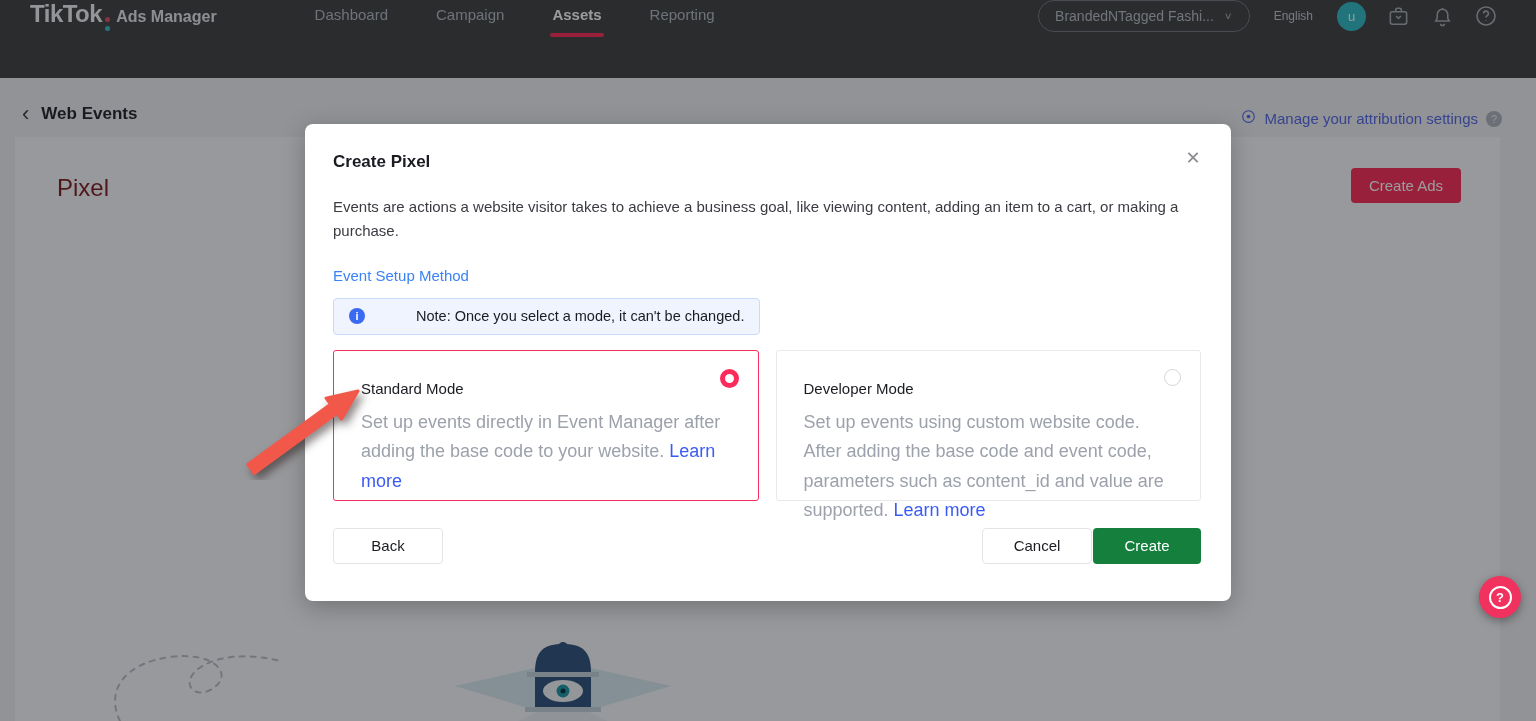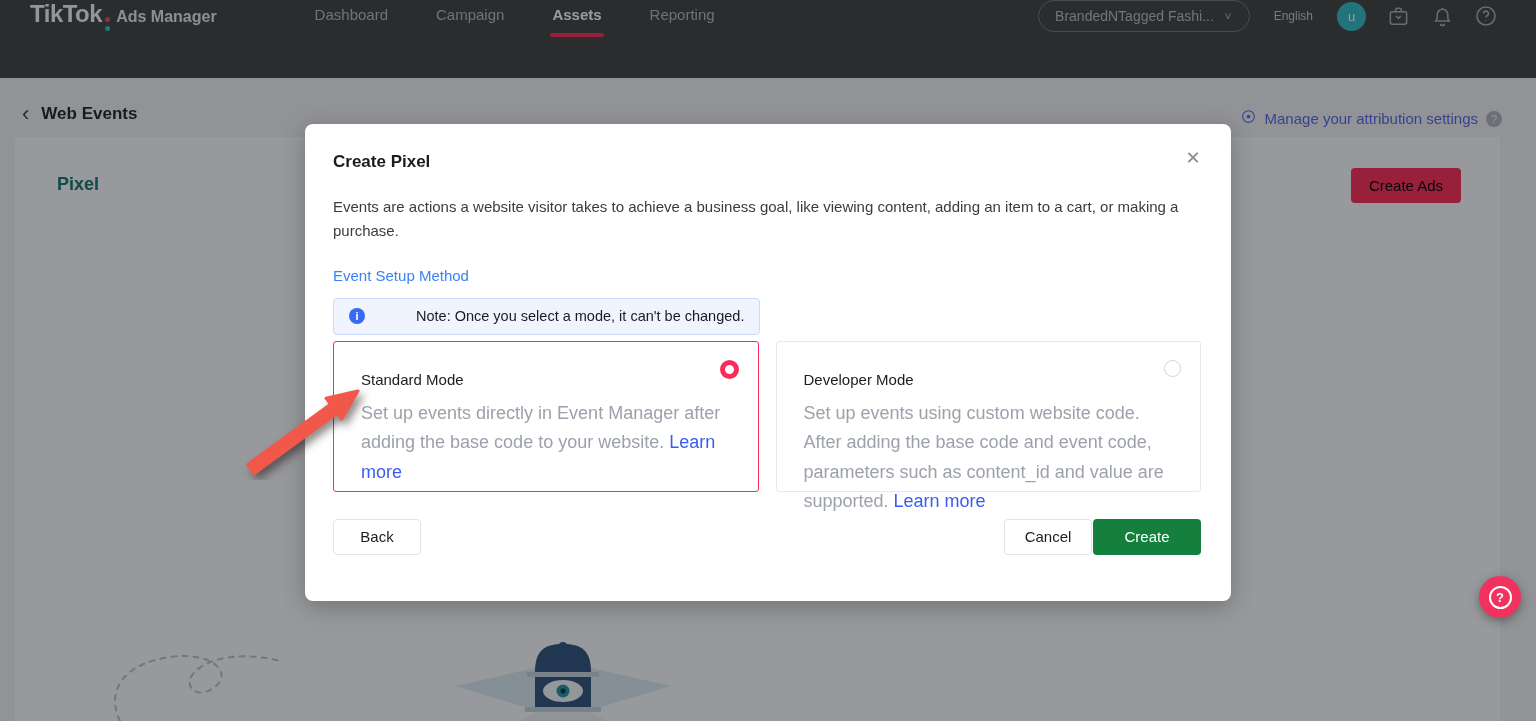--- a/index.html
+++ b/index.html
@@ -36,56 +36,56 @@
   .crumb-row { position:absolute; top:14px; left:0; width:100%; height:44px; display:flex; align-items:center; }
   .crumb { display:flex; align-items:center; gap:12px; margin-left:22px; cursor:pointer; }
   .crumb-chev { font-size:22px; color:#3a3d44; line-height:1; }
   .crumb-title { font-size:17px; font-weight:bold; color:#1f2228; }
   .attrib { position:absolute; right:34px; top:16px; display:flex; align-items:center; gap:8px; cursor:pointer; }
   .attrib-icon svg { stroke:#5468e8; fill:none; stroke-width:1.6; }
   .attrib-label { color:#5468e8; font-size:15px; }
   .q-badge { width:16px; height:16px; border-radius:50%; background:#9ba0a8; color:#f2f2f2; font-size:11px;
             display:flex; align-items:center; justify-content:center; opacity:.75; }
   .content-card { position:absolute; left:15px; right:36px; top:59px; bottom:0; background:#fcfcfd; }
-  .page-title { position:absolute; left:42px; top:37px; font-size:18px; font-weight:bold; color:#0f766e; }
+  .page-title { position:absolute; left:42px; top:37px; font-size:24px; font-weight:normal; color:#7f1d1d; }
   .create-ads-btn { position:absolute; right:39px; top:31px; width:110px; height:35px; background:#fe2c55;
-            color:#000000; font-size:15px; border:none; border-radius:4px; cursor:pointer; }
+            color:#ffffff; font-size:15px; border:none; border-radius:4px; cursor:pointer; }
   .illus-curve { position:absolute; left:85px; bottom:0; }
   .illus-rocket { position:absolute; left:430px; bottom:0; }
 
   
   .overlay { position:absolute; inset:0; background:rgba(15,16,22,0.42); z-index:10; }
 
   
   .modal { position:absolute; left:305px; top:124px; width:926px; height:477px; background:#ffffff;
            border-radius:8px; z-index:20; padding:28px 30px 0 28px; box-shadow:0 6px 24px rgba(0,0,0,.25); }
   .modal-title { font-size:17px; font-weight:bold; color:#1a1c22; }
   .modal-close { position:absolute; top:22px; right:26px; font-size:18px; color:#8a8c92; cursor:pointer;
            width:24px; height:24px; display:flex; align-items:center; justify-content:center; }
   .modal-desc { margin-top:23px; font-size:15px; line-height:1.62; color:#3a3c42; max-width:860px; }
   .section-label { margin-top:23px; font-size:15px; color:#3b82f6; }
   .note-box { margin-top:14px; display:inline-flex; align-items:center; gap:9px; background:#f0f4fe;
            border:1px solid #ccdaf9; border-radius:4px; height:37px; padding:0 15px; }
   .info-icon { width:16px; height:16px; border-radius:50%; background:#3b6af2; color:#fff; font-size:11px;
            font-weight:bold; display:flex; align-items:center; justify-content:center; font-style:normal; }
   .note-text { font-size:14.5px; color:#1a1c22;margin-left:42px; }
-  .mode-row { margin-top:6px; display:flex; gap:17px; }
+  .mode-row { margin-top:15px; display:flex; gap:17px; }
   .mode-card { width:427px; height:151px; border-radius:3px; position:relative; padding:29px 28px 0 27px;
            background:#fff; cursor:pointer; }
   .mode-card.selected { border:1px solid #fb2c5c; }
   .mode-card.unselected { border:1px solid #e8e9ec; }
   .radio { position:absolute; top:18px; right:19px; border-radius:50%; background:#fff; }
   .radio.on { width:19px; height:19px; border:5.5px solid #fb2c5c; }
   .radio.off { width:17px; height:17px; border:1px solid #d3d5da; }
   .mode-name { font-size:15px; color:#1a1c22; }
   .mode-desc { margin-top:11px; font-size:18px; line-height:1.64; color:#9ca1ab; }
   .learn-more { color:#3b5bf6; cursor:pointer; }
   .modal-footer { margin-top:27px; display:flex; justify-content:space-between; align-items:center; }
   .btn { height:36px; border-radius:4px; font-size:15px; cursor:pointer; font-family:"Liberation Sans",sans-serif; }
-  .btn-ghost { width:88px; background:#fff; border:1px solid #e3e4e8; color:#1a1c22; }
+  .btn-ghost { width:110px; background:#fff; border:1px solid #e3e4e8; color:#1a1c22; }
   .btn-primary { width:108px; background:#15803d; border:none; color:#fff; }
   .footer-right { display:flex; gap:1px; }
 
   
   .arrow-annot { position:absolute; left:230px; top:370px; z-index:40; pointer-events:none; }
   .float-help { position:absolute; left:1479px; top:576px; width:42px; height:42px; border-radius:50%;
            background:#f1315e; z-index:30; display:flex; align-items:center; justify-content:center;
            box-shadow:0 3px 10px rgba(0,0,0,.35); cursor:pointer; }
   .float-help-ring { width:23px; height:23px; border:2px solid #fff; border-radius:50%; color:#fff;
            font-size:13px; font-weight:bold; display:flex; align-items:center; justify-content:center; }

